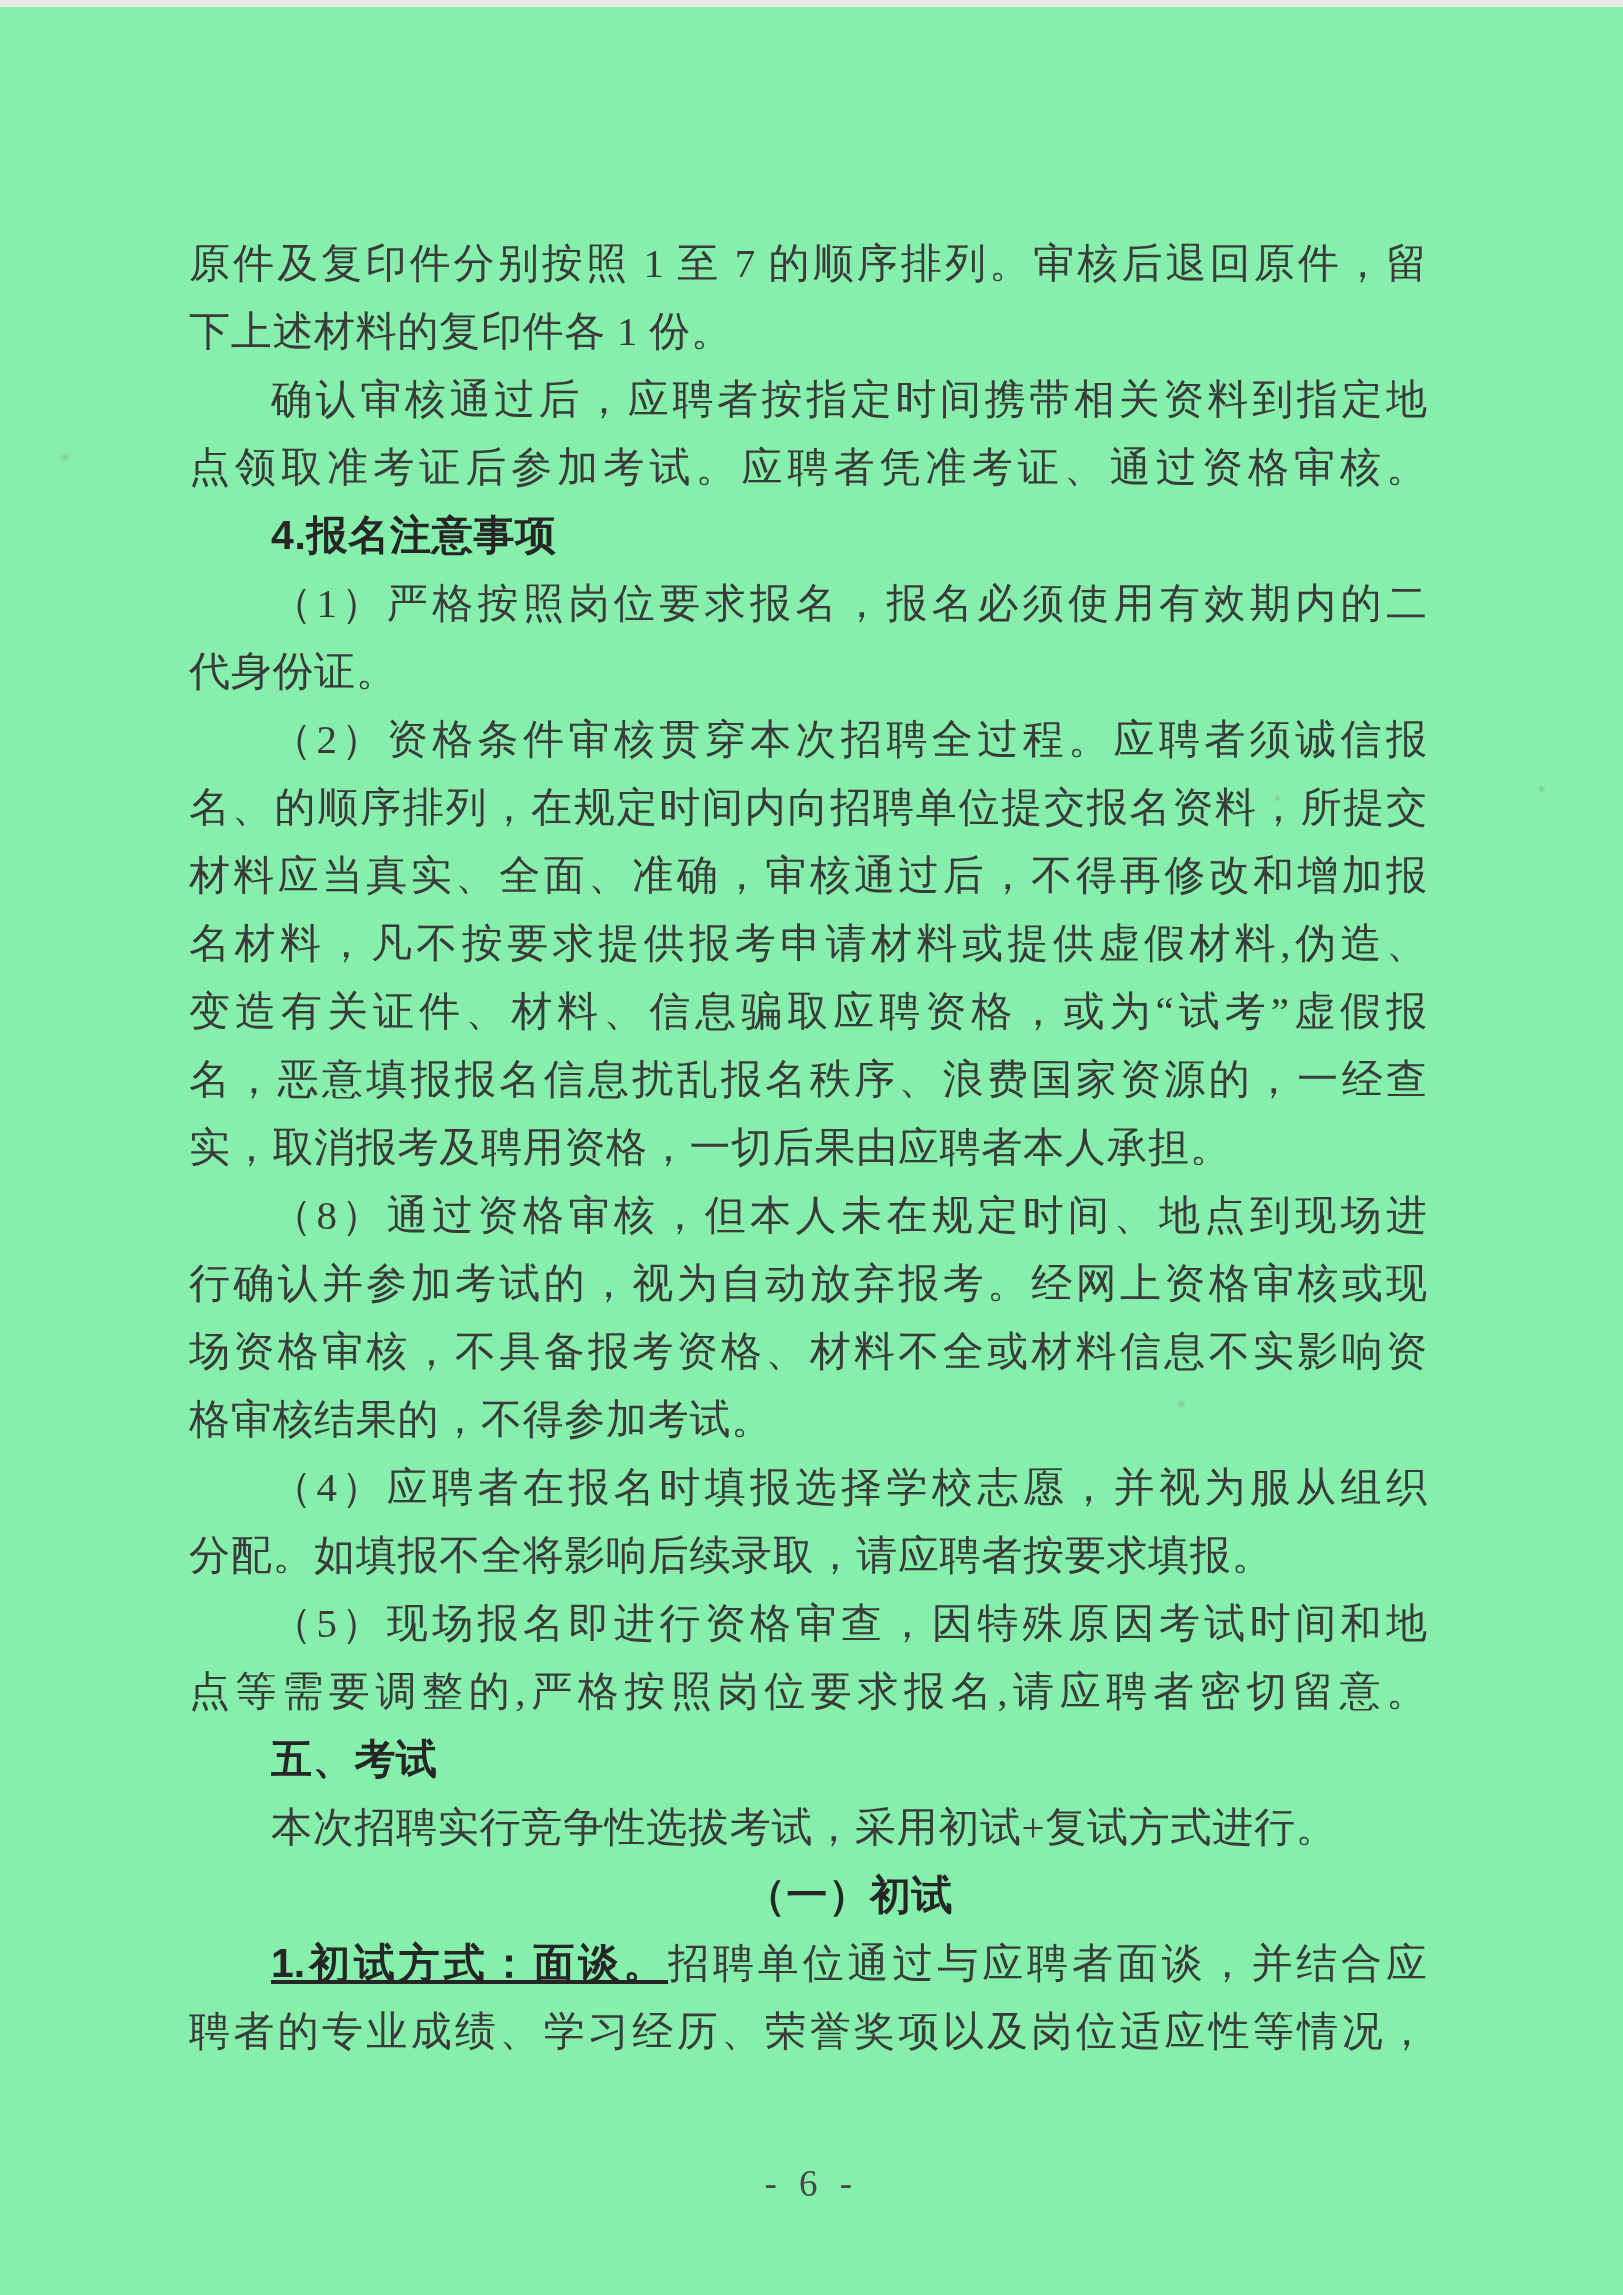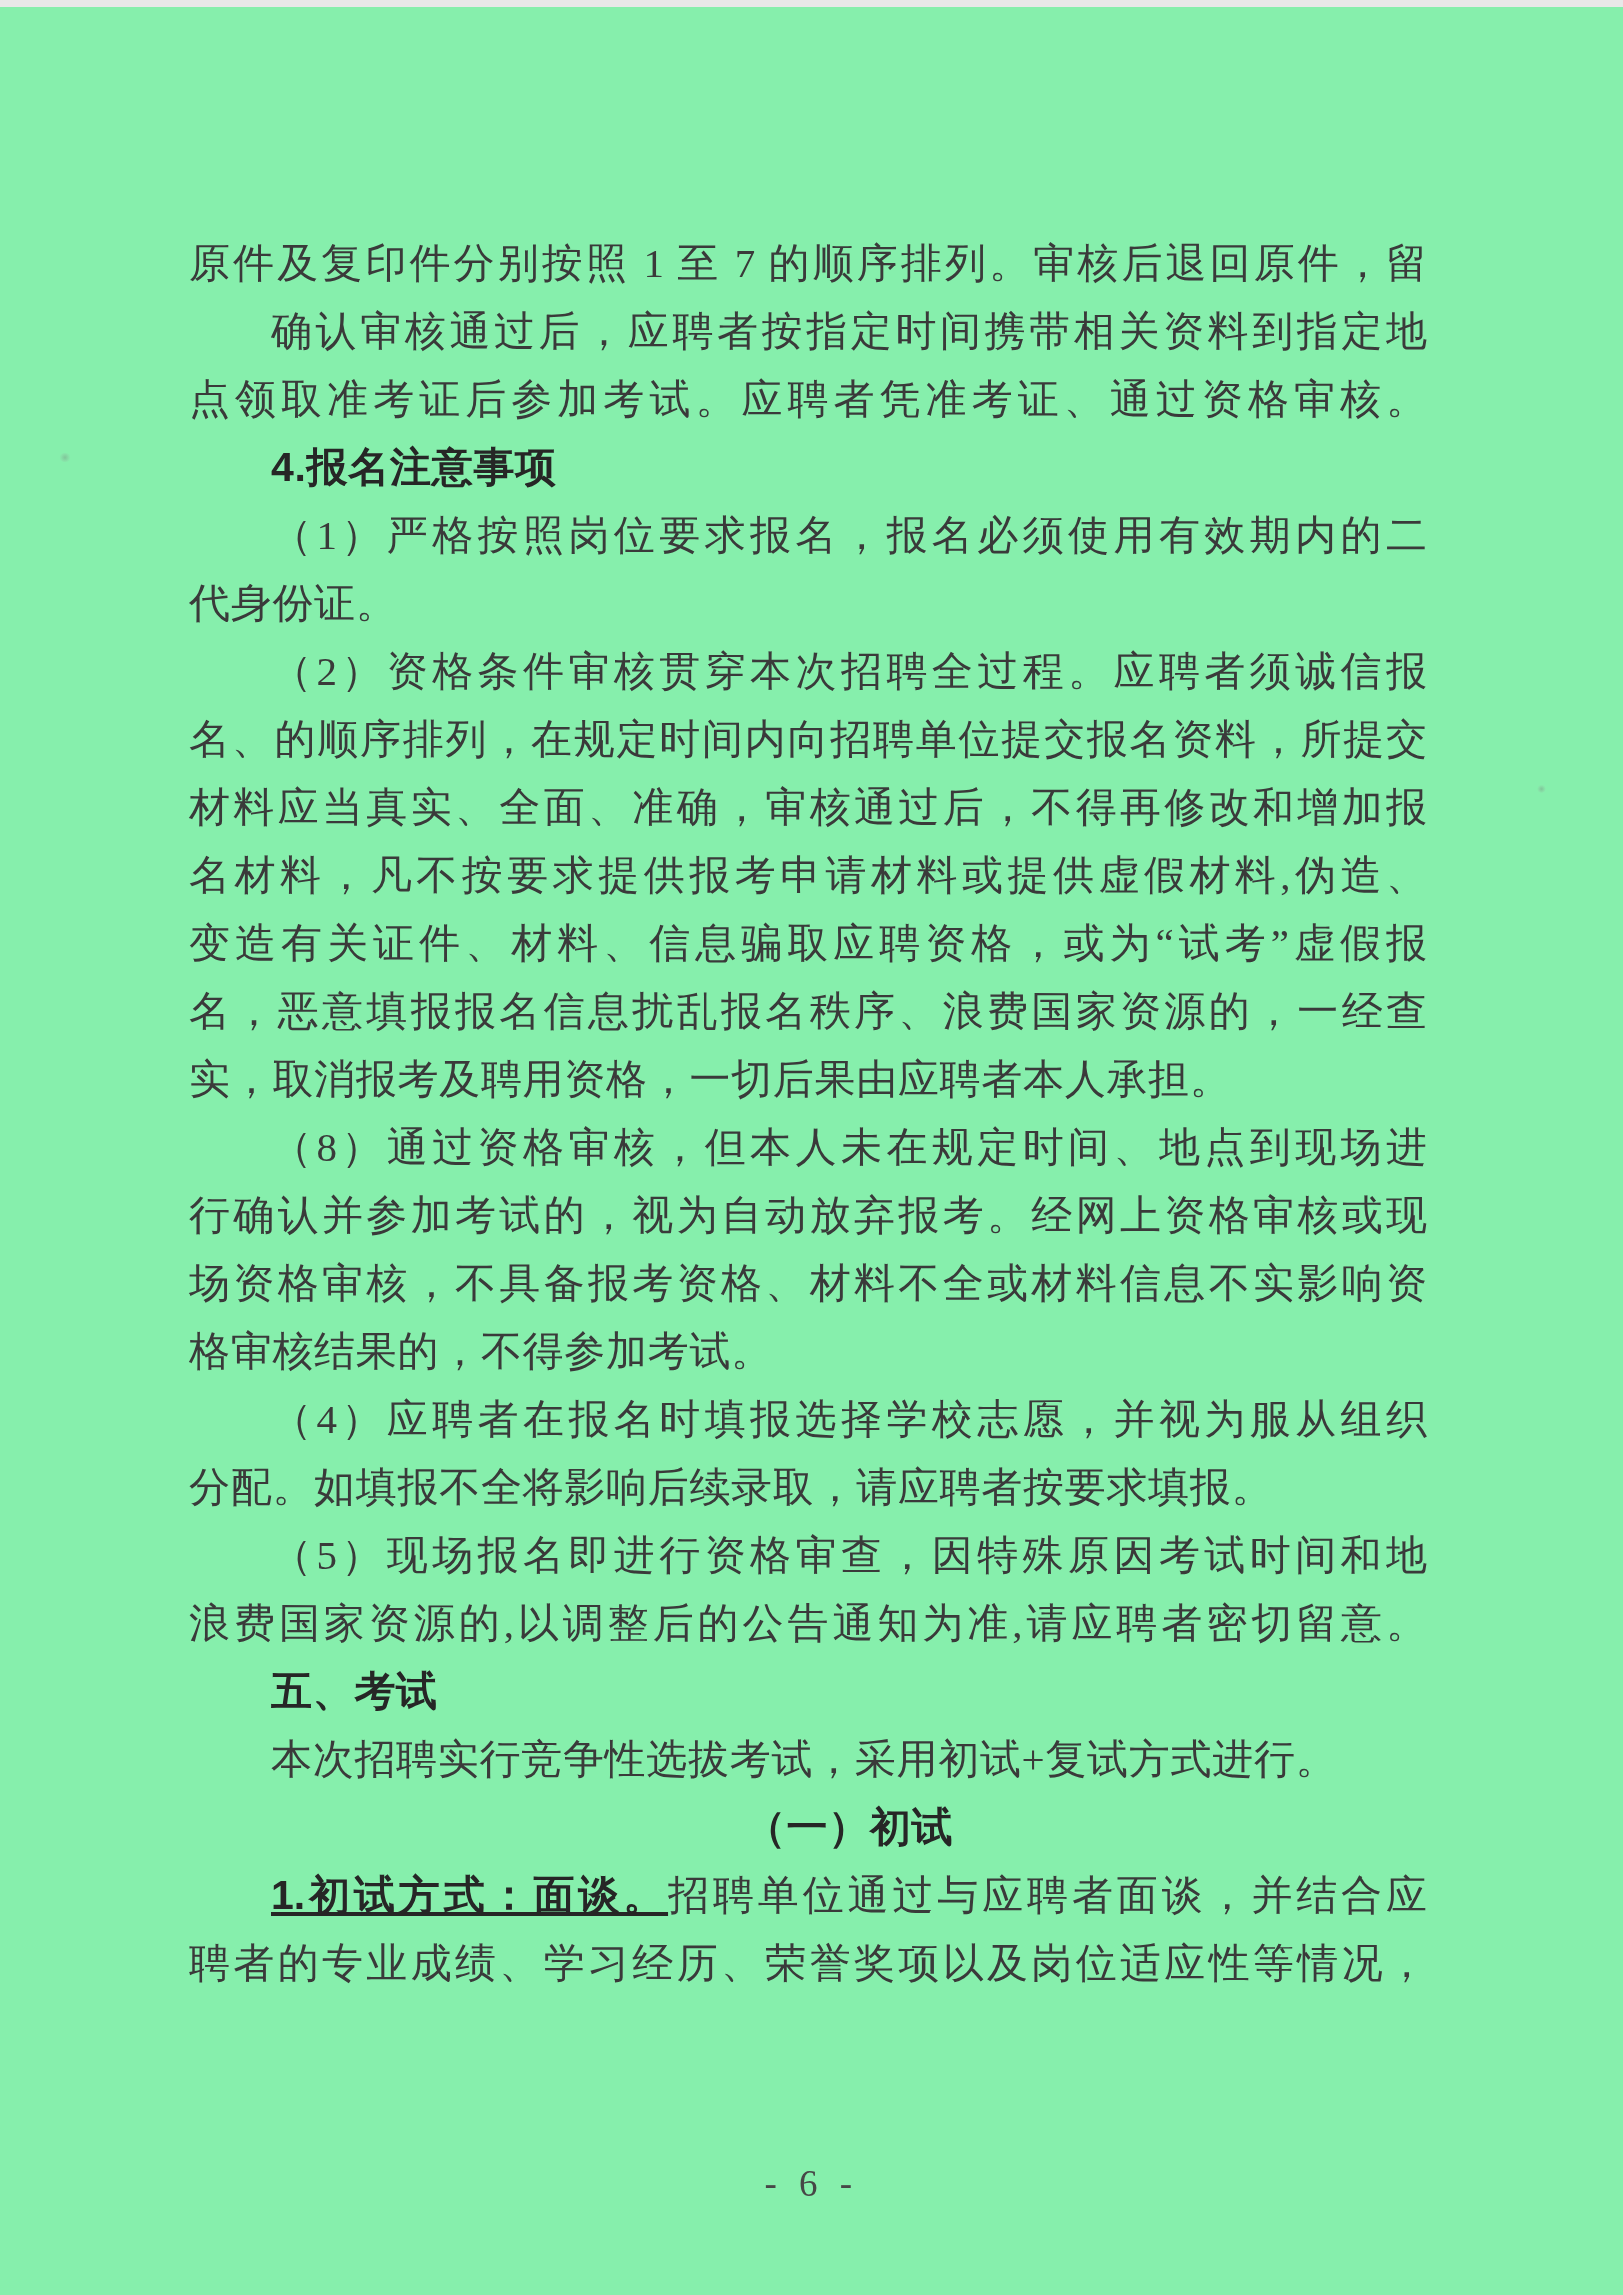--- a/index.html
+++ b/index.html
@@ -86,40 +86,41 @@
     opacity: 0.55;
   }
 </style>
 </head>
 <body>
 
 <div class="page">
 
   <div class="textblock">
     <div class="line just">原件及复印件分别按照 1 至 7 的顺序排列。审核后退回原件，留</div>
+    <div class="line">下上述材料的复印件各 1 份。</div>
     <div class="line indent just">确认审核通过后，应聘者按指定时间携带相关资料到指定地</div>
     <div class="line just">点领取准考证后参加考试。应聘者凭准考证、通过资格审核。</div>
     <div class="line indent hei">4.报名注意事项</div>
     <div class="line indent just">（1）严格按照岗位要求报名，报名必须使用有效期内的二</div>
     <div class="line">代身份证。</div>
     <div class="line indent just">（2）资格条件审核贯穿本次招聘全过程。应聘者须诚信报</div>
     <div class="line just">名、的顺序排列，在规定时间内向招聘单位提交报名资料，所提交</div>
     <div class="line just">材料应当真实、全面、准确，审核通过后，不得再修改和增加报</div>
     <div class="line just">名材料，凡不按要求提供报考申请材料或提供虚假材料,伪造、</div>
     <div class="line just">变造有关证件、材料、信息骗取应聘资格，或为“试考”虚假报</div>
     <div class="line just">名，恶意填报报名信息扰乱报名秩序、浪费国家资源的，一经查</div>
     <div class="line">实，取消报考及聘用资格，一切后果由应聘者本人承担。</div>
     <div class="line indent just">（8）通过资格审核，但本人未在规定时间、地点到现场进</div>
     <div class="line just">行确认并参加考试的，视为自动放弃报考。经网上资格审核或现</div>
     <div class="line just">场资格审核，不具备报考资格、材料不全或材料信息不实影响资</div>
     <div class="line">格审核结果的，不得参加考试。</div>
     <div class="line indent just">（4）应聘者在报名时填报选择学校志愿，并视为服从组织</div>
     <div class="line">分配。如填报不全将影响后续录取，请应聘者按要求填报。</div>
     <div class="line indent just">（5）现场报名即进行资格审查，因特殊原因考试时间和地</div>
-    <div class="line just">浪费国家资源的,以调整后的公告通知为准,请应聘者密切留意。</div>
+    <div class="line just">点等需要调整的,严格按照岗位要求报名,请应聘者密切留意。</div>
     <div class="line indent hei">五、考试</div>
     <div class="line indent">本次招聘实行竞争性选拔考试，采用初试+复试方式进行。</div>
     <div class="line indent kai">（一）初试</div>
     <div class="line indent just">
       <span class="bold-seg">1.初试方式：面谈。</span><span>招聘单位通过与应聘者面谈，并结合应</span>
     </div>
     <div class="line just">聘者的专业成绩、学习经历、荣誉奖项以及岗位适应性等情况，</div>
   </div>
 
   <div class="page-number">- 6 -</div>

